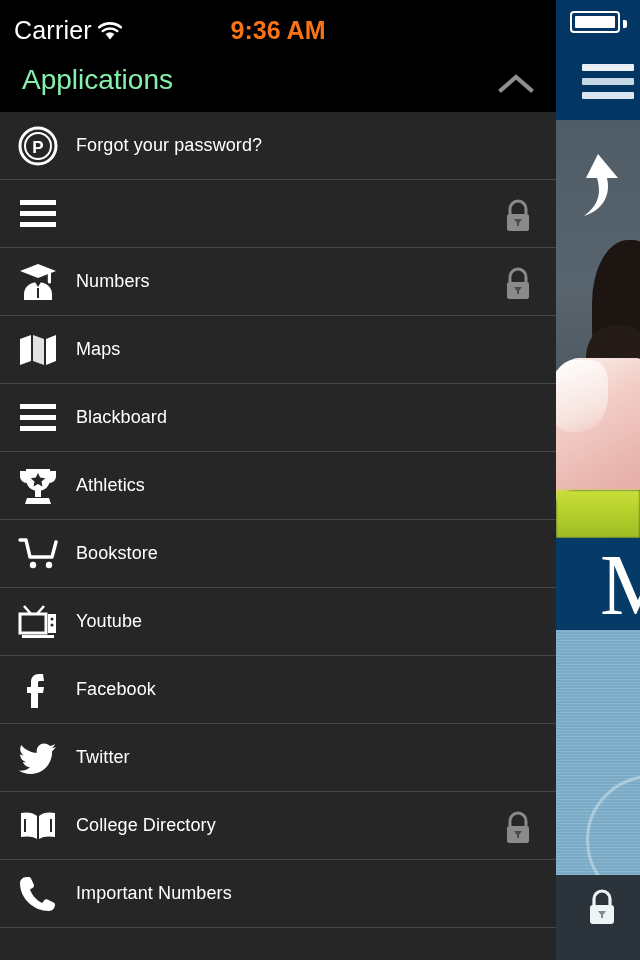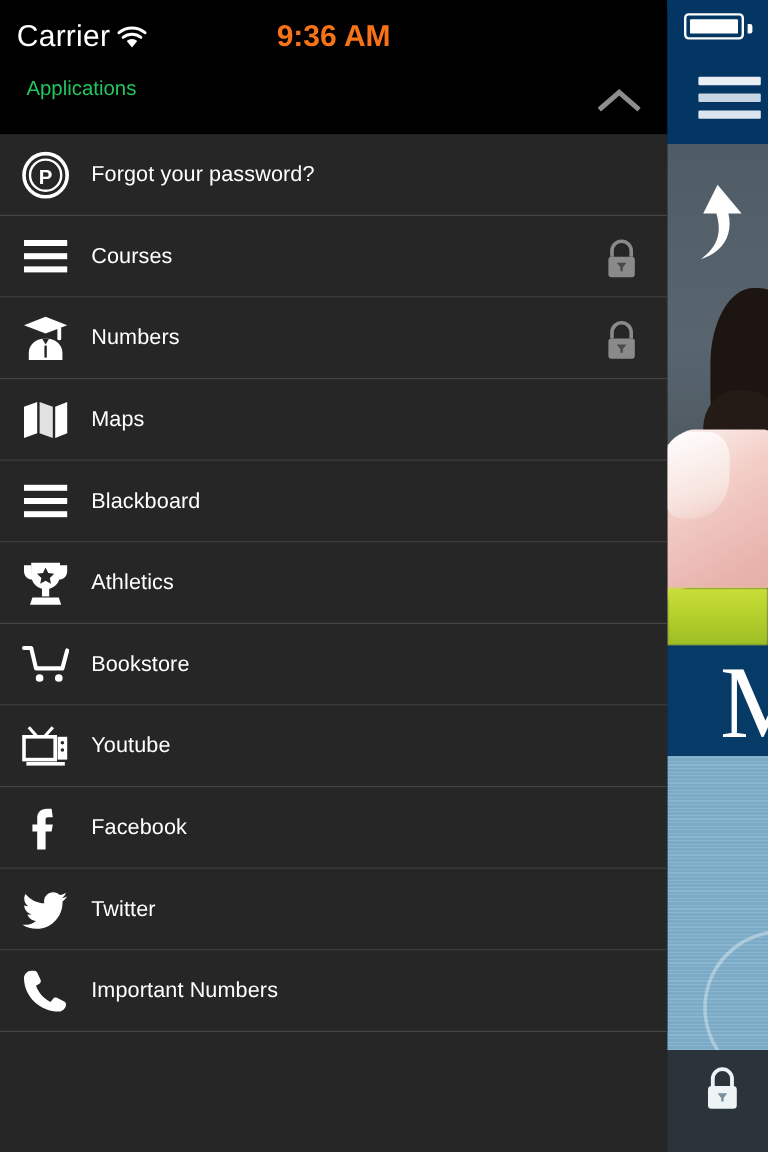--- a/index.html
+++ b/index.html
@@ -100,21 +100,21 @@
 
   
   #drawer { position:absolute; top:10px; left:0; width:556px; height:960px; background:#262626; }
 
   .statusbar { position:relative; height:40px; background:#000; }
   .sb-carrier { position:absolute; left:14px; top:6px; font-size:25px; color:#fff; letter-spacing:.2px; }
   .sb-wifi { position:absolute; left:96px; top:10px; width:28px; height:22px; }
   .sb-time { position:absolute; left:0; right:0; top:6px; text-align:center; font-size:25px; color:#f97316; font-weight:bold; }
 
   .drawer-header { position:relative; height:62px; background:#000; }
-  .drawer-title { position:absolute; left:22px; top:14px; font-size:17px; color:#22c55e; }
+  .drawer-title { position:absolute; left:22px; top:14px; font-size:28px; color:#86efac; }
   .chevron-up { position:absolute; right:22px; top:22px; width:36px; height:22px; }
 
   .menu { position:relative; }
   .menu-item {
     position:relative; height:68px; border-bottom:1px solid #454545;
     display:flex; align-items:center; background:#262626;
   }
   .menu-item:first-child { border-top:none; }
   .mi-icon {
     width:76px; min-width:76px; height:68px;
@@ -216,21 +216,20 @@
       </div>
 
       <div class="menu-item">
         <span class="mi-icon">
           <svg viewBox="0 0 40 32" width="40" height="32" aria-hidden="true">
             <rect x="2" y="2" width="36" height="5" fill="#fff"></rect>
             <rect x="2" y="13" width="36" height="5" fill="#fff"></rect>
             <rect x="2" y="24" width="36" height="5" fill="#fff"></rect>
           </svg>
         </span>
-        <span class="mi-label">Courses</span>
         <span class="mi-lock">
           <svg viewBox="0 0 32 34" width="32" height="34" aria-hidden="true">
             <path d="M8 15 V10 a8 8 0 0 1 16 0 V15" fill="none" stroke="#8a8a8a" stroke-width="3"></path>
             <rect x="5" y="15" width="22" height="17" rx="2.5" fill="#8a8a8a"></rect>
             <path d="M12 20 h8 l-3 4 v3 h-2 v-3 z" fill="#4a4a4a"></path>
           </svg>
         </span>
       </div>
 
 
@@ -327,20 +326,38 @@
 
       <div class="menu-item">
         <span class="mi-icon">
           <svg viewBox="0 0 40 34" width="40" height="34" aria-hidden="true">
             <path d="M38 6 c-1.4 .7-2.9 1.1-4.4 1.3 1.6-1 2.8-2.5 3.4-4.3-1.5 .9-3.2 1.6-5 1.9C30.5 3.4 28.5 2.5 26.3 2.5c-4.2 0-7.6 3.4-7.6 7.6 0 .6 .1 1.2 .2 1.7C12.6 11.5 7 8.5 3.3 3.9 2.6 5.1 2.2 6.4 2.2 7.9c0 2.6 1.3 4.9 3.4 6.3-1.2 0-2.4-.4-3.4-.9v .1c0 3.7 2.6 6.8 6.1 7.5-.6 .2-1.3 .3-2 .3-.5 0-1 0-1.4-.1 1 3 3.8 5.2 7.1 5.3-2.6 2-5.9 3.3-9.5 3.3-.6 0-1.2 0-1.8-.1 3.4 2.2 7.4 3.4 11.7 3.4 14 0 21.7-11.6 21.7-21.7v-1C35.6 9.1 36.9 7.7 38 6z" fill="#fff"></path>
           </svg>
         </span>
         <span class="mi-label">Twitter</span>
       </div>
 
+      <div class="menu-item">
+        <span class="mi-icon">
+          <svg viewBox="0 0 40 32" width="40" height="32" aria-hidden="true">
+            <path d="M19 6 C15 2 8 2 3 3 V27 C8 26 15 26 19 29 Z" fill="#fff"></path>
+            <path d="M21 6 C25 2 32 2 37 3 V27 C32 26 25 26 21 29 Z" fill="#fff"></path>
+            <path d="M7 9 v13" stroke="#262626" stroke-width="2"></path>
+            <path d="M33 9 v13" stroke="#262626" stroke-width="2"></path>
+          </svg>
+        </span>
+        <span class="mi-label">College Directory</span>
+        <span class="mi-lock">
+          <svg viewBox="0 0 32 34" width="32" height="34" aria-hidden="true">
+            <path d="M8 15 V10 a8 8 0 0 1 16 0 V15" fill="none" stroke="#8a8a8a" stroke-width="3"></path>
+            <rect x="5" y="15" width="22" height="17" rx="2.5" fill="#8a8a8a"></rect>
+            <path d="M12 20 h8 l-3 4 v3 h-2 v-3 z" fill="#4a4a4a"></path>
+          </svg>
+        </span>
+      </div>
 
       <div class="menu-item">
         <span class="mi-icon">
           <svg viewBox="0 0 40 40" width="40" height="40" aria-hidden="true">
             <path d="M8 3 c-3 0-6 3-6 6 0 16 14 28 29 28 3 0 6-3 6-6 0-1-.5-2-1.5-2.5l-6-3c-1.2-.6-2.6-.2-3.4 .9l-2 2.6C18 26 14 21 12 15.5l2.8-1.8c1.1-.7 1.5-2.1 1-3.3l-2.8-6C12.4 3.5 11.4 3 10.3 3z" fill="#fff"></path>
           </svg>
         </span>
         <span class="mi-label">Important Numbers</span>
       </div>
 

